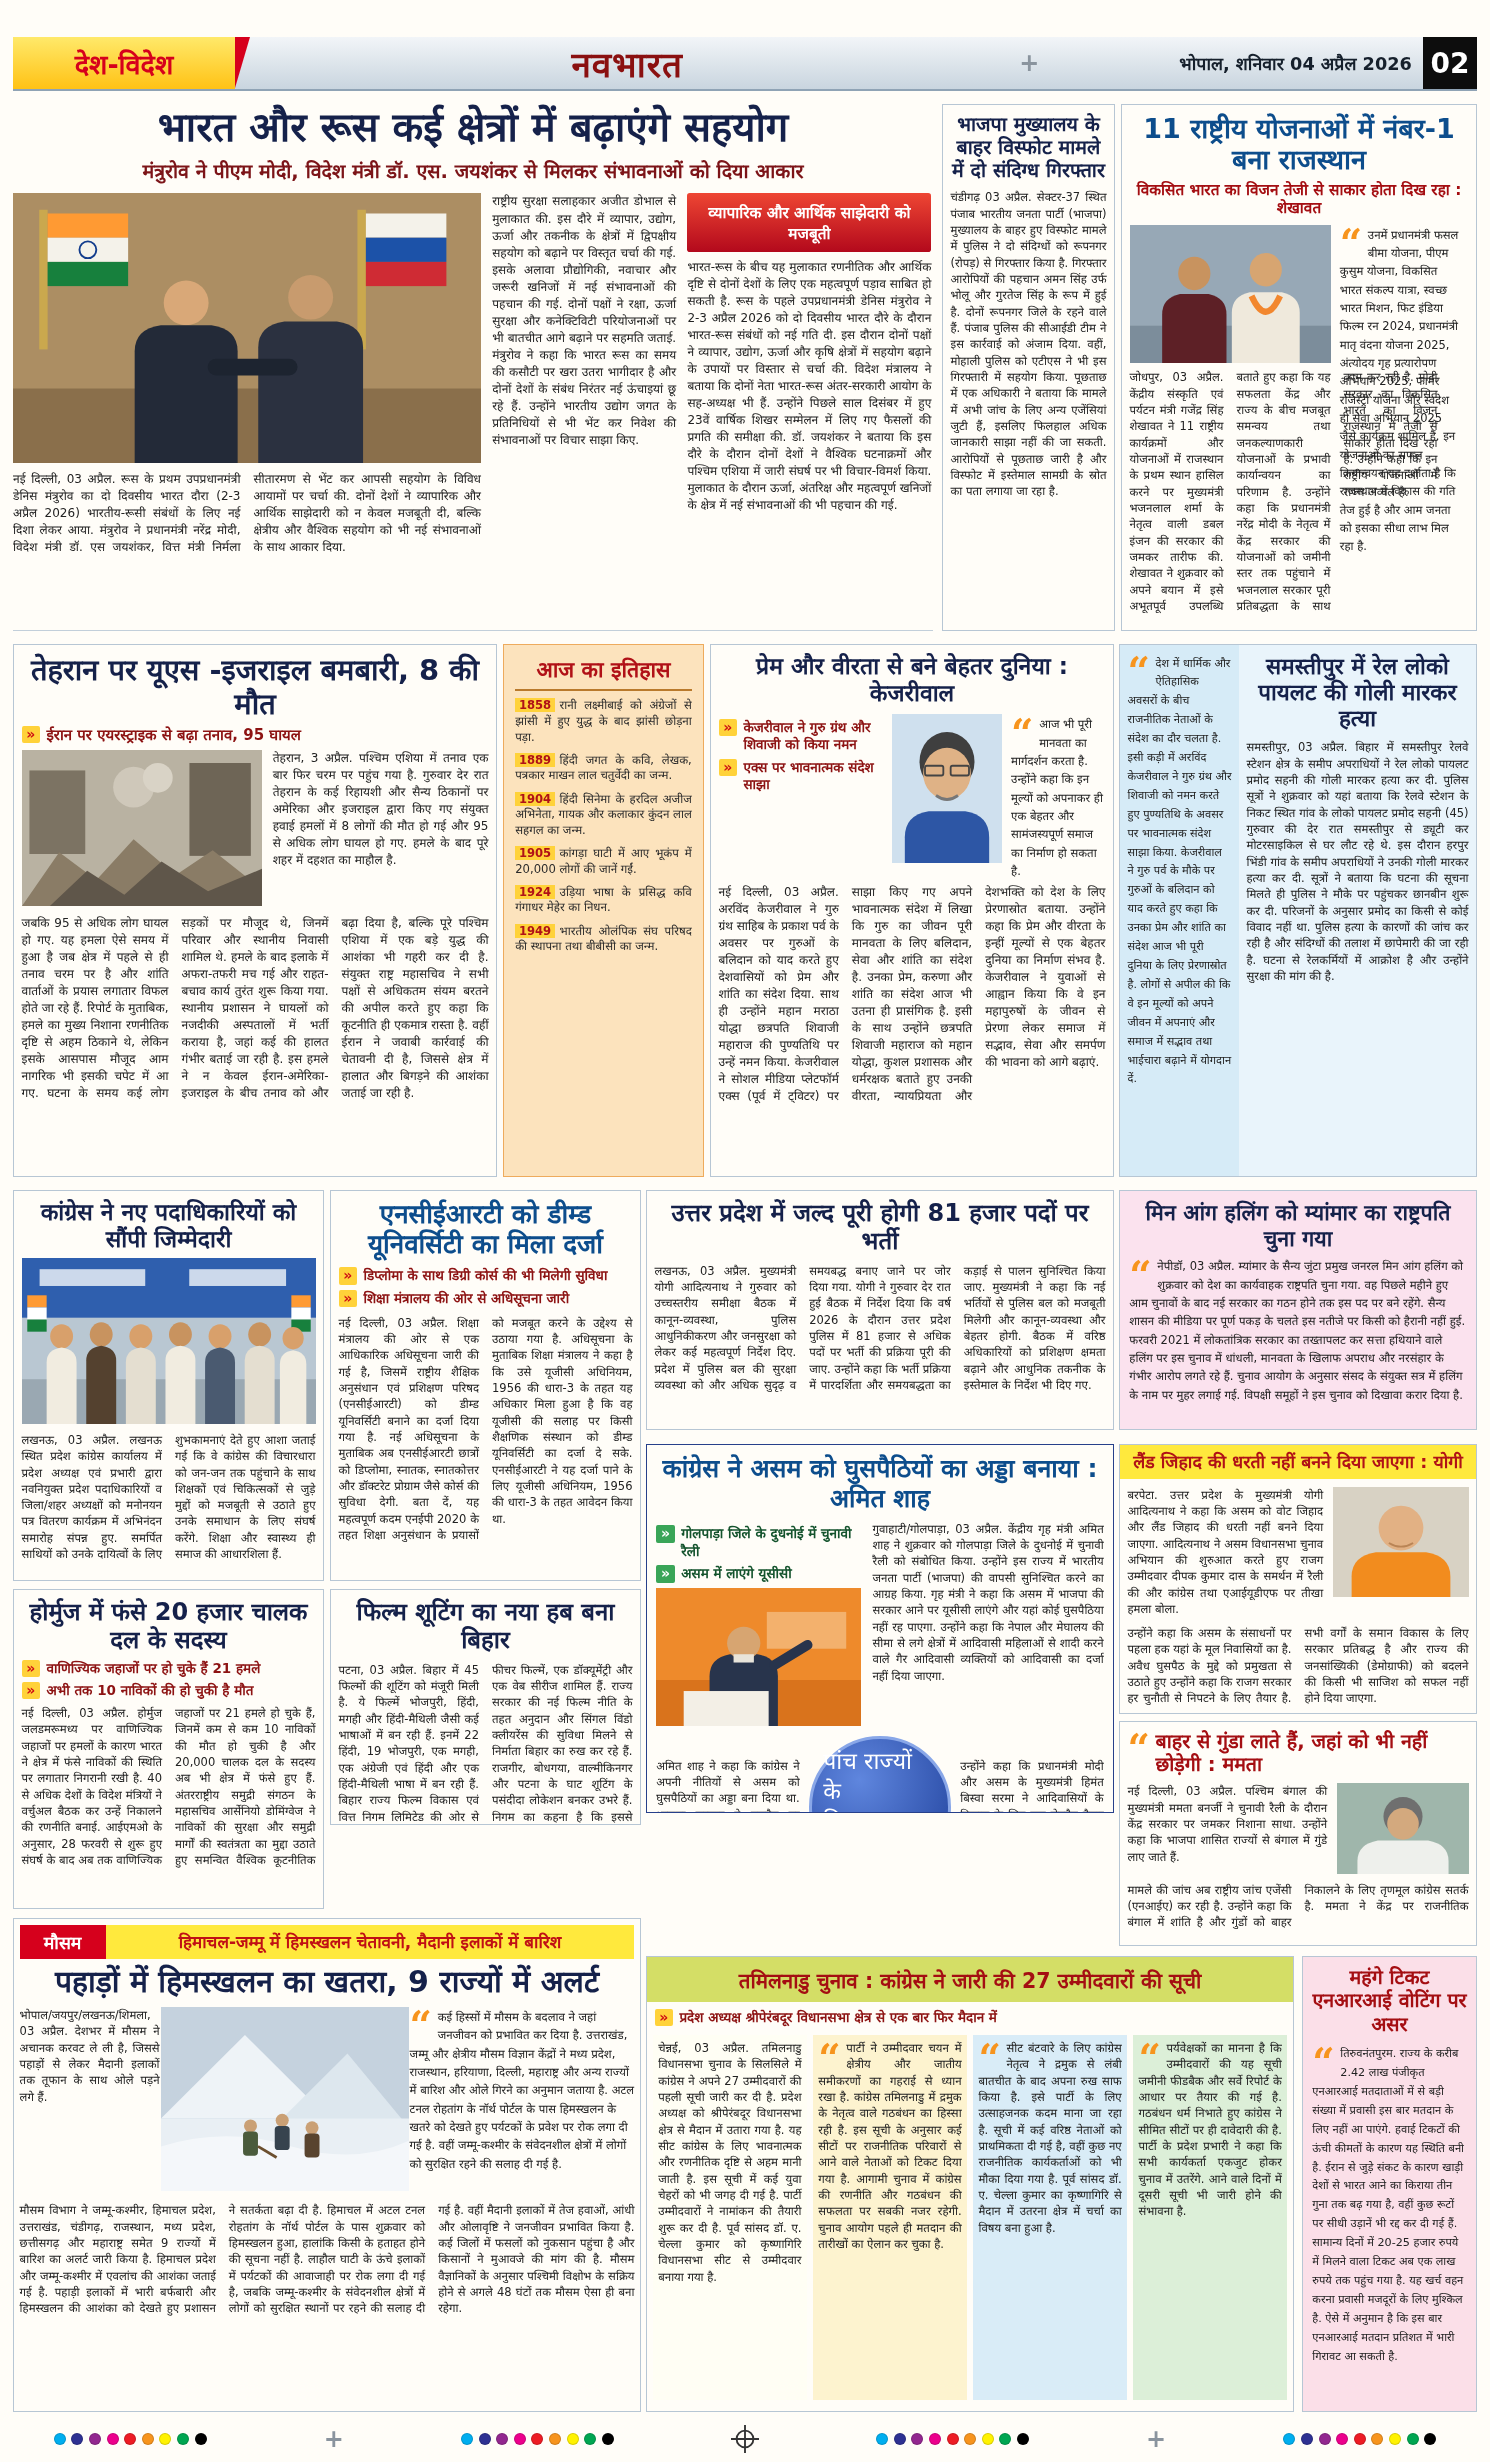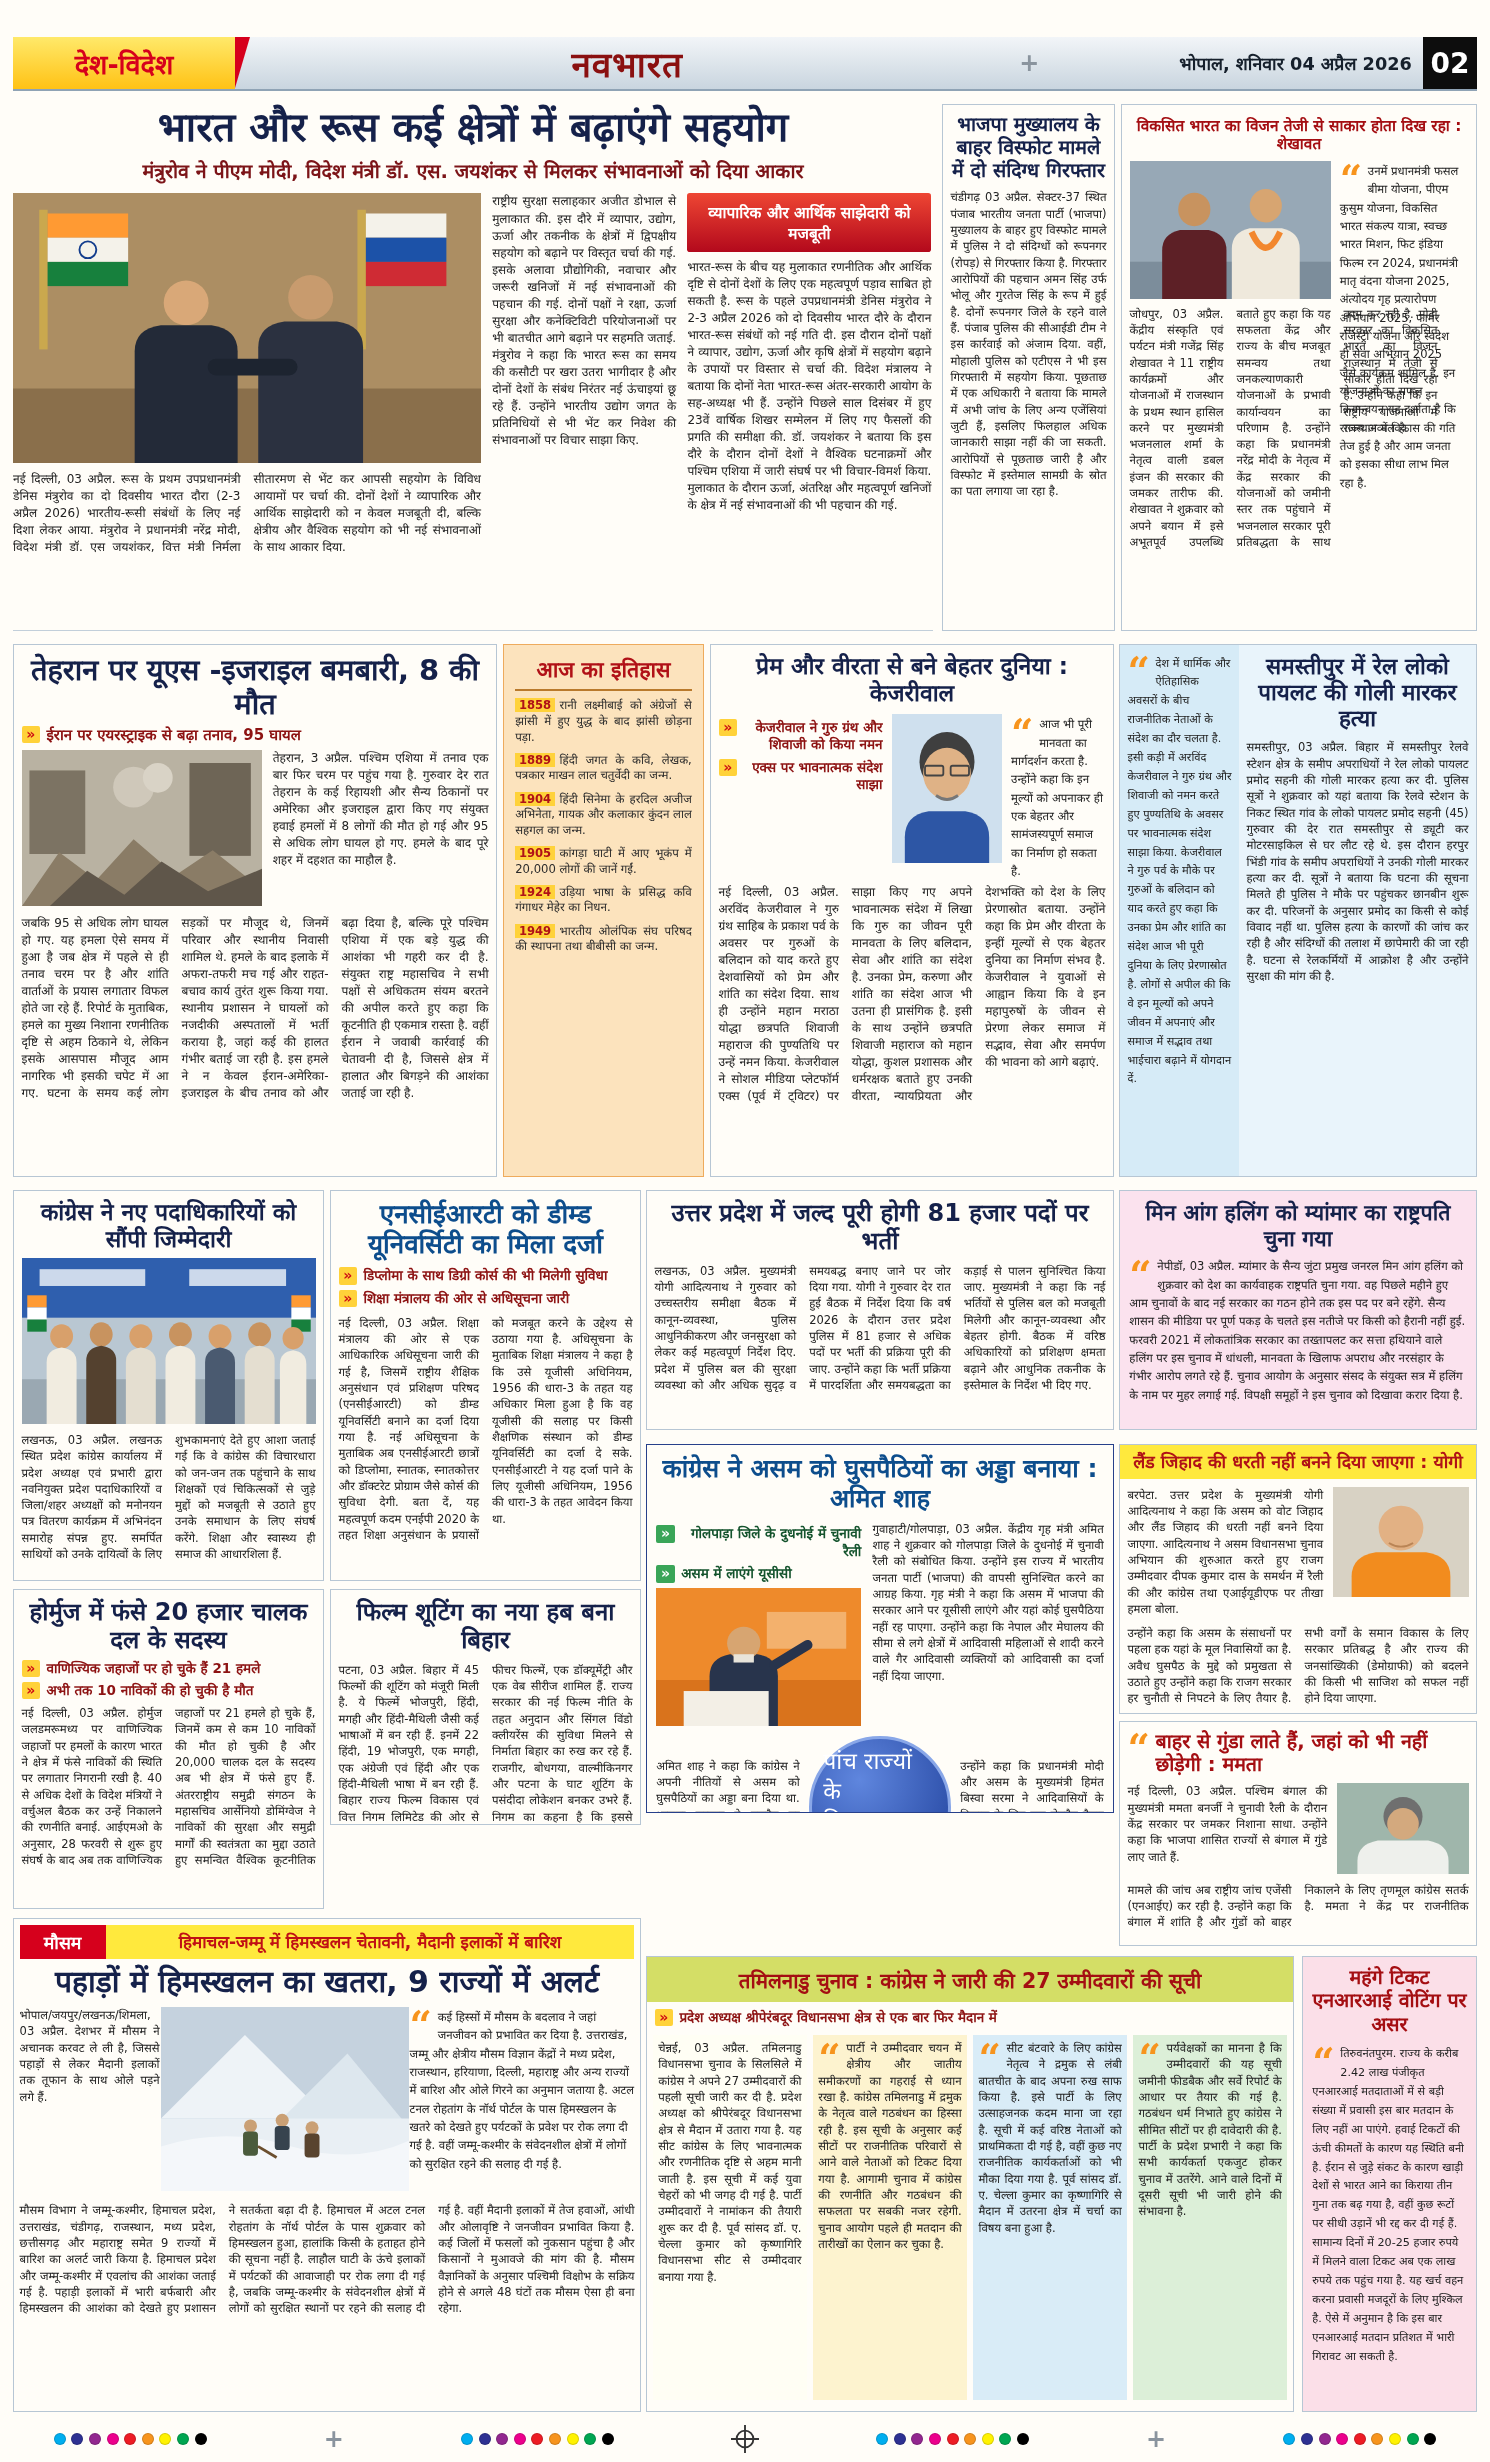--- a/index.html
+++ b/index.html
@@ -14,21 +14,21 @@
   .red{color:#a40e12}
   .jt{font-size:12px;line-height:1.42;text-align:justify;color:#222}
   .sm{font-size:11.5px}
   .c2{column-count:2;column-gap:13px}
   .c3{column-count:3;column-gap:13px}
   .subhead{font-size:19.6px;font-weight:700;color:#7c1418;text-align:center;margin-top:6px}
   .redbox{background:linear-gradient(180deg,#ee4633,#b3091c);color:#fff;font-size:15.4px;font-weight:700;text-align:center;padding:8.4px 5.6px;border-radius:2.8px}
   .bullet{display:flex;gap:6.5px;align-items:flex-start;margin:4.7px 0}
   .chip{flex:0 0 auto;background:#ffd23a;color:#cf1016;font-weight:700;font-size:14px;line-height:1.25;padding:0 4.7px;border-radius:1.9px}
   .chip.green{background:#3aa558;color:#fff}
-  .btext{font-size:13.5px;font-weight:700;color:#8d1313;line-height:1.3;text-align:right}
+  .btext{font-size:13.5px;font-weight:700;color:#8d1313;line-height:1.3;text-align:left}
   .quote{color:#f7941d;font-size:39px;line-height:.55;font-weight:700;float:left;margin:8.4px 5.6px 0 0;font-family:"DejaVu Serif",serif}
   .photo{position:relative;background:#bbb;overflow:hidden}
   .photo svg{display:block;width:100%;height:100%}
   .masthead{display:flex;align-items:stretch;background:linear-gradient(180deg,#f2f5f8,#c9d5df);border-bottom:2.8px solid #8fa3b5}
   .section-tag{width:222px;background:linear-gradient(180deg,#ffe96a,#ffc215);display:flex;align-items:center;justify-content:center;font-size:27px;font-weight:700;color:#d6001c;position:relative}
   .section-tag:after{content:"";position:absolute;right:-15px;top:0;border-top:51px solid #d6001c;border-right:15px solid transparent}
   .mast-title{flex:1;display:flex;align-items:center;justify-content:center;font-size:35px;font-weight:700;color:#8a1010;letter-spacing:0.9px}
   .mast-edition{display:flex;align-items:center;font-size:17.7px;font-weight:700;color:#16202c;margin-right:11.2px;white-space:nowrap}
   .page-num{width:54px;background:#0d0d0d;color:#fff;display:flex;align-items:center;justify-content:center;font-size:28px;font-weight:700}
   .history{background:#fce3bd;border:1.9px solid #eeab5d;padding:9.3px 11.2px}
@@ -92,20 +92,21 @@
       </div>
     </div>
   </div>
 
   <div class="art box" style="left:942px;top:104px;width:173px;height:527px">
     <div class="hl navy" style="font-size:19.6px">भाजपा मुख्यालय के बाहर विस्फोट मामले में दो संदिग्ध गिरफ्तार</div>
     <div class="jt sm" style="margin-top:7.5px">चंडीगढ़ 03 अप्रैल. सेक्टर-37 स्थित पंजाब भारतीय जनता पार्टी (भाजपा) मुख्यालय के बाहर हुए विस्फोट मामले में पुलिस ने दो संदिग्धों को रूपनगर (रोपड़) से गिरफ्तार किया है. गिरफ्तार आरोपियों की पहचान अमन सिंह उर्फ भोलू और गुरतेज सिंह के रूप में हुई है. दोनों रूपनगर जिले के रहने वाले हैं. पंजाब पुलिस की सीआईडी टीम ने इस कार्रवाई को अंजाम दिया. वहीं, मोहाली पुलिस को एटीएस ने भी इस गिरफ्तारी में सहयोग किया. पूछताछ में एक अधिकारी ने बताया कि मामले में अभी जांच के लिए अन्य एजेंसियां जुटी हैं, इसलिए फिलहाल अधिक जानकारी साझा नहीं की जा सकती. आरोपियों से पूछताछ जारी है और विस्फोट में इस्तेमाल सामग्री के स्रोत का पता लगाया जा रहा है.</div>
   </div>
 
   <div class="art box" style="left:1121px;top:104px;width:356px;height:527px">
+    <div class="hl blue" style="font-size:27px">11 राष्ट्रीय योजनाओं में नंबर-1 बना राजस्थान</div>
     <div class="hl red" style="font-size:15.4px;margin-top:4.7px">विकसित भारत का विजन तेजी से साकार होता दिख रहा : शेखावत</div>
     <div class="row" style="gap:9.3px;margin-top:7.5px">
       <div style="width:201px">
         <div class="photo" style="height:138px">
           <svg viewBox="0 0 225 148" preserveAspectRatio="none">
             <rect width="225" height="148" fill="#97a8b6"></rect>
               <rect y="108" width="225" height="40" fill="#7c8d9b"></rect>
             <circle cx="72" cy="52" r="18" fill="#c8935f"></circle>
             <path d="M36 148 V96 q0 -18 20 -22 h32 q20 4 20 22 V148 Z" fill="#5d2026"></path>
             <circle cx="152" cy="48" r="18" fill="#d7a571"></circle>

